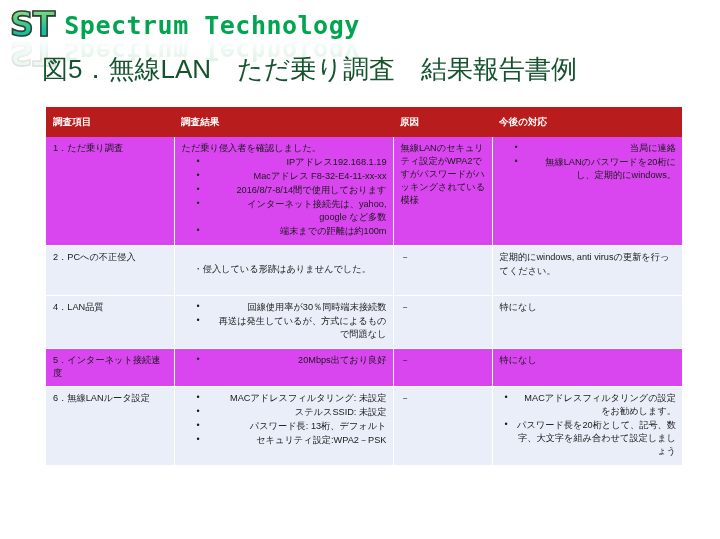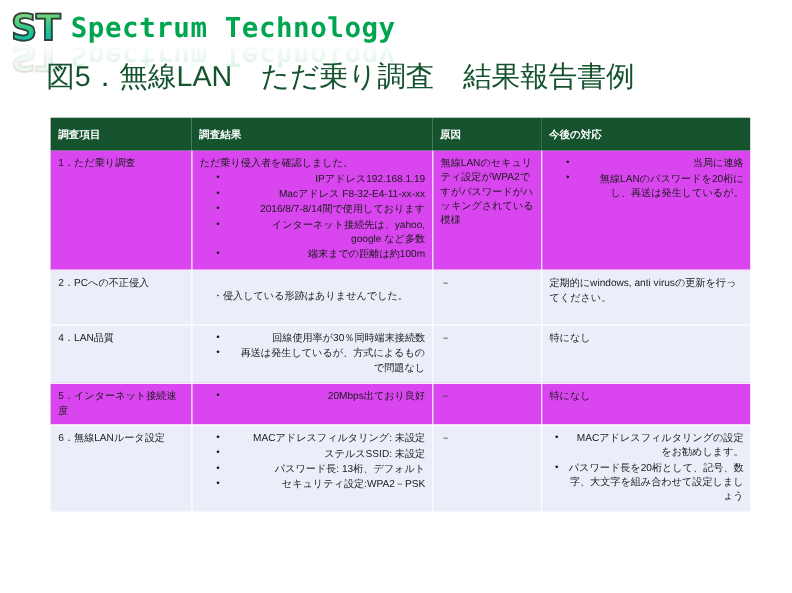--- a/index.html
+++ b/index.html
@@ -81,21 +81,21 @@
     position: absolute;
     left: 46px;
     top: 107px;
     width: 636px;
     border-collapse: collapse;
     table-layout: fixed;
     font-size: 9.2px;
     color: #1a1a1a;
   }
   .report-table th {
-    background: #14532d;
+    background: #b91c1c;
     color: #ffffff;
     font-weight: bold;
     text-align: left;
     vertical-align: middle;
     padding: 6px 6px 6px 7px;
     height: 18px;
     font-size: 9.6px;
     border: none;
   }
   .report-table td {
@@ -180,21 +180,21 @@
           <li>Macアドレス F8-32-E4-11-xx-xx</li>
           <li>2016/8/7-8/14間で使用しております</li>
           <li>インターネット接続先は、yahoo, google など多数</li>
           <li>端末までの距離は約100m</li>
         </ul>
       </td>
       <td>無線LANのセキュリティ設定がWPA2ですがパスワードがハッキングされている模様</td>
       <td>
         <ul class="bl">
           <li>当局に連絡</li>
-          <li>無線LANのパスワードを20桁にし、再送は発生しているが。</li>
+          <li>無線LANのパスワードを20桁にし、定期的にwindows。</li>
         </ul>
       </td>
     </tr>
 
     <tr class="even">
       <td>2．PCへの不正侵入</td>
       <td>
         <p class="lead-dot">・侵入している形跡はありませんでした。</p>
       </td>
       <td>－</td>

